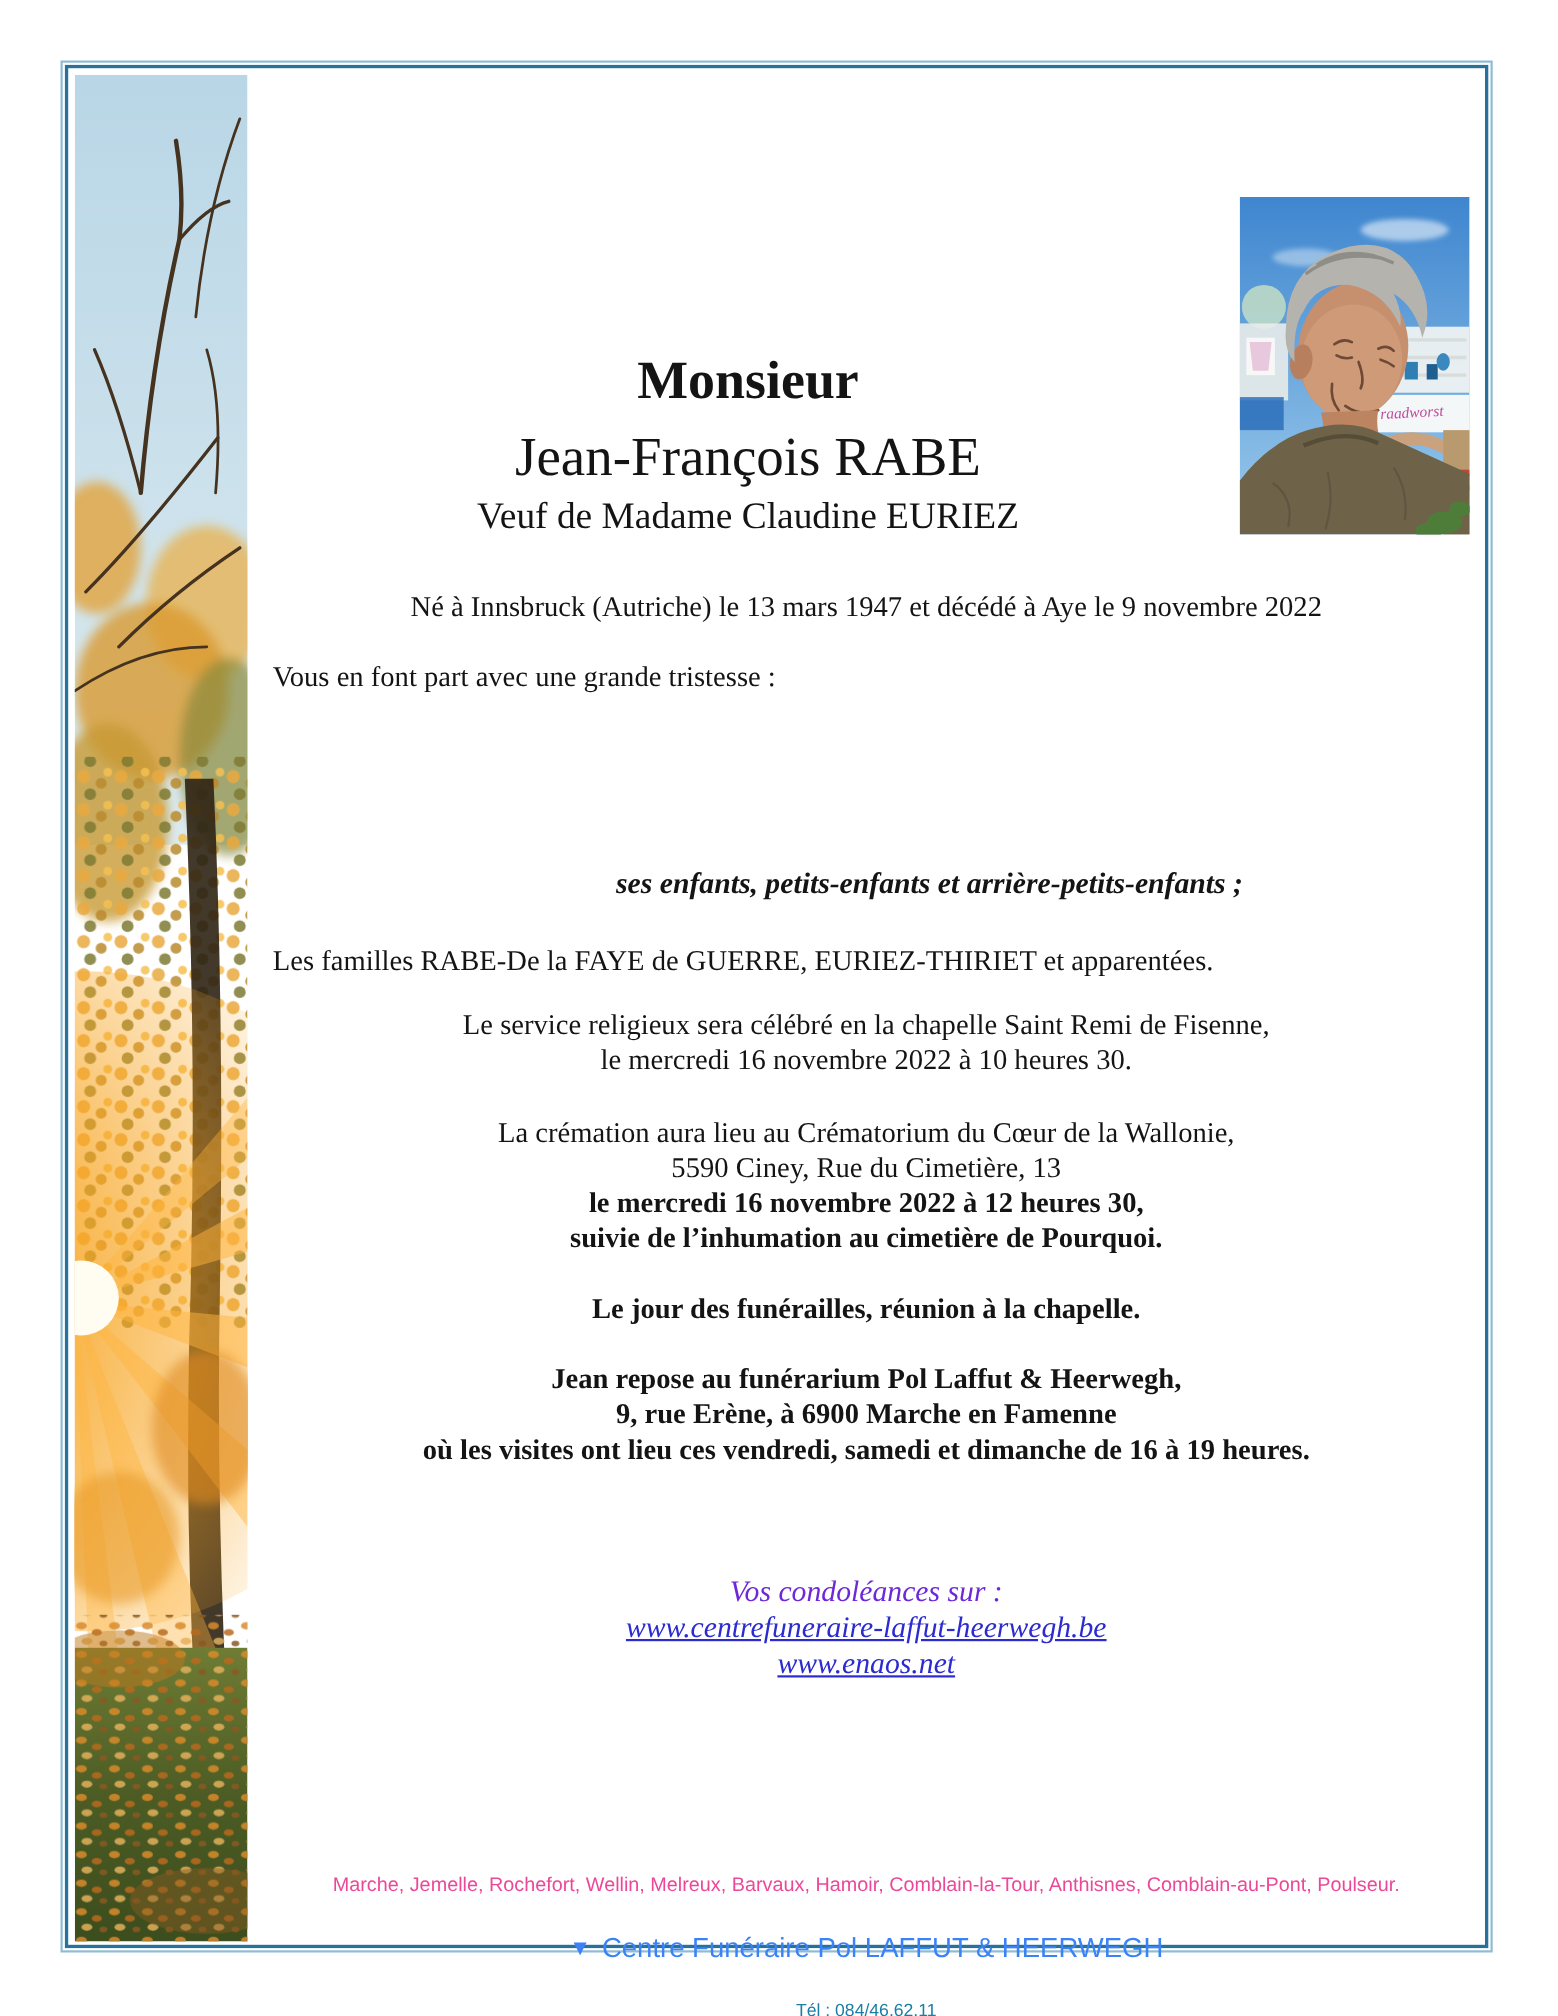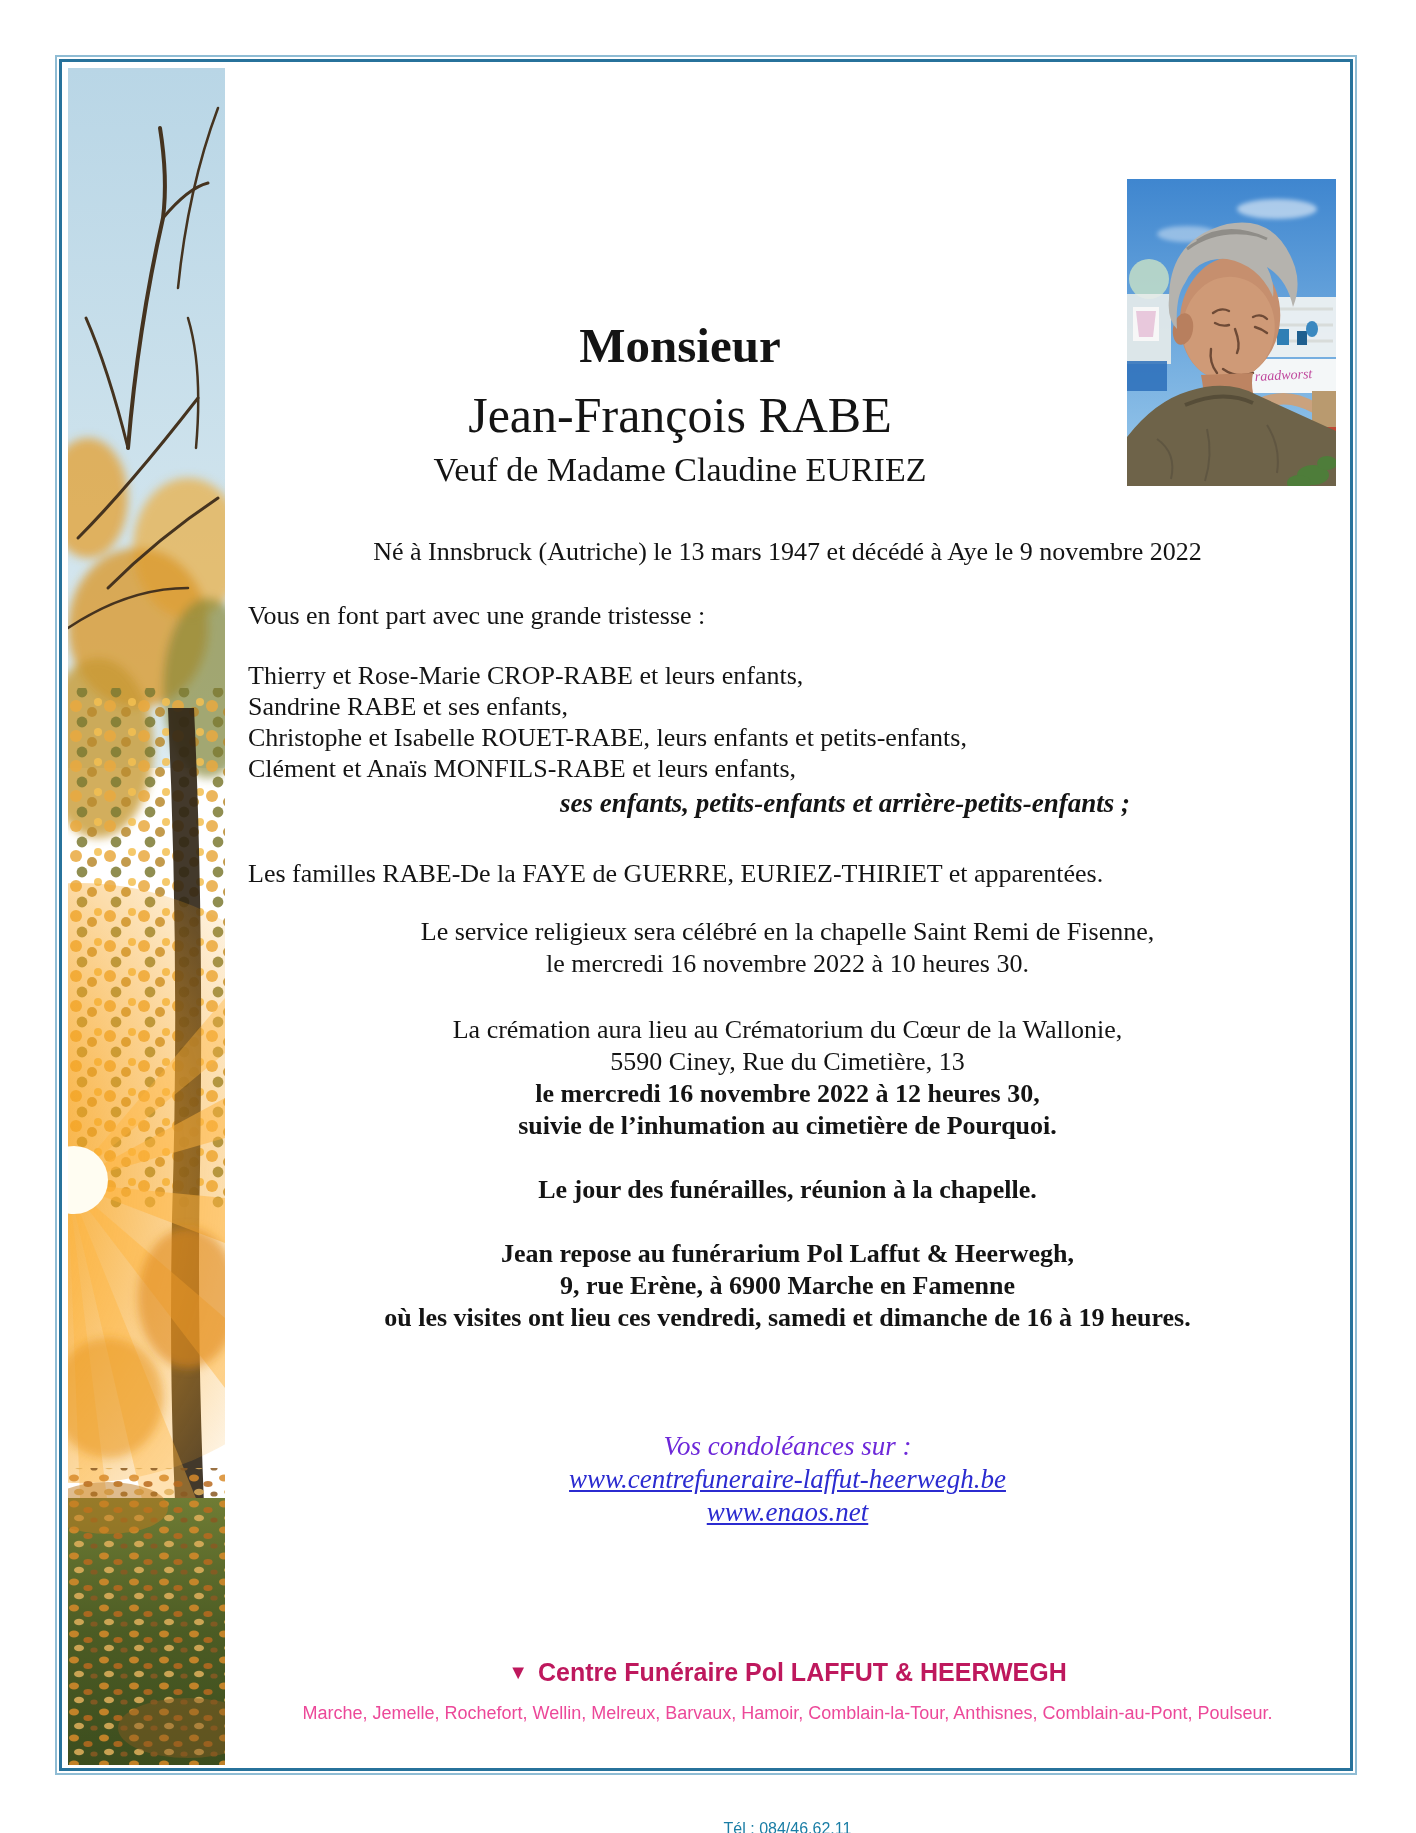--- a/index.html
+++ b/index.html
@@ -43,22 +43,22 @@
   .families { top:858px; }
   .service  { top:916px; }
   .cremation { top:1014px; }
   .bold-line { font-weight:bold; }
   .jour    { top:1174px; font-weight:bold; }
   .repose  { top:1238px; font-weight:bold; }
   .condole { top:1430px; font-style:italic; font-size:27px; line-height:33px; }
   .condole a { color:#2b2bd0; text-decoration:underline; cursor:pointer; }
   .condole .lbl { color:#6d28d9; }
 
-  .footer-company { top:1658px; font-family:"Liberation Sans", sans-serif;
-    font-weight:bold; font-size:25px; color:#be185d; }
+  .footer-company { top:1757px; font-family:"Liberation Sans", sans-serif;
+    font-weight:normal; font-size:25px; color:#3b82f6; }
   .footer-company .tri { font-size:20px; margin-right:10px; position:relative; top:-2px; }
   .footer-cities { top:1703px; font-family:"Liberation Sans", sans-serif;
     font-size:18px; color:#ec4899; }
   .footer-tel { top:1820px; font-family:"Liberation Sans", sans-serif;
     font-size:16px; color:#1a7da5; }
 </style>
 </head>
 <body>
 
 <div class="page">
@@ -221,26 +221,20 @@
 
 
   <div class="abs center-narrow h-monsieur">Monsieur</div>
   <div class="abs center-narrow h-name">Jean-François RABE</div>
   <div class="abs center-narrow h-veuf">Veuf de Madame Claudine EURIEZ</div>
 
   <div class="abs center-wide body-txt birth">Né à Innsbruck (Autriche) le 13 mars 1947 et décédé à Aye le 9 novembre 2022</div>
 
   <div class="abs left-col body-txt intro">Vous en font part avec une grande tristesse :</div>
 
-  <div class="abs left-col body-txt family">
-    <div>Thierry et Rose-Marie CROP-RABE et leurs enfants,</div>
-    <div>Sandrine RABE et ses enfants,</div>
-    <div>Christophe et Isabelle ROUET-RABE, leurs enfants et petits-enfants,</div>
-    <div>Clément et Anaïs MONFILS-RABE et leurs enfants,</div>
-  </div>
 
   <div class="abs descendants">ses enfants, petits-enfants et arrière-petits-enfants ;</div>
 
   <div class="abs left-col body-txt families">Les familles RABE-De la FAYE de GUERRE, EURIEZ-THIRIET et apparentées.</div>
 
   <div class="abs center-wide body-txt service">
     <div>Le service religieux sera célébré en la chapelle Saint Remi de Fisenne,</div>
     <div>le mercredi 16 novembre 2022 à 10 heures 30.</div>
   </div>
 

